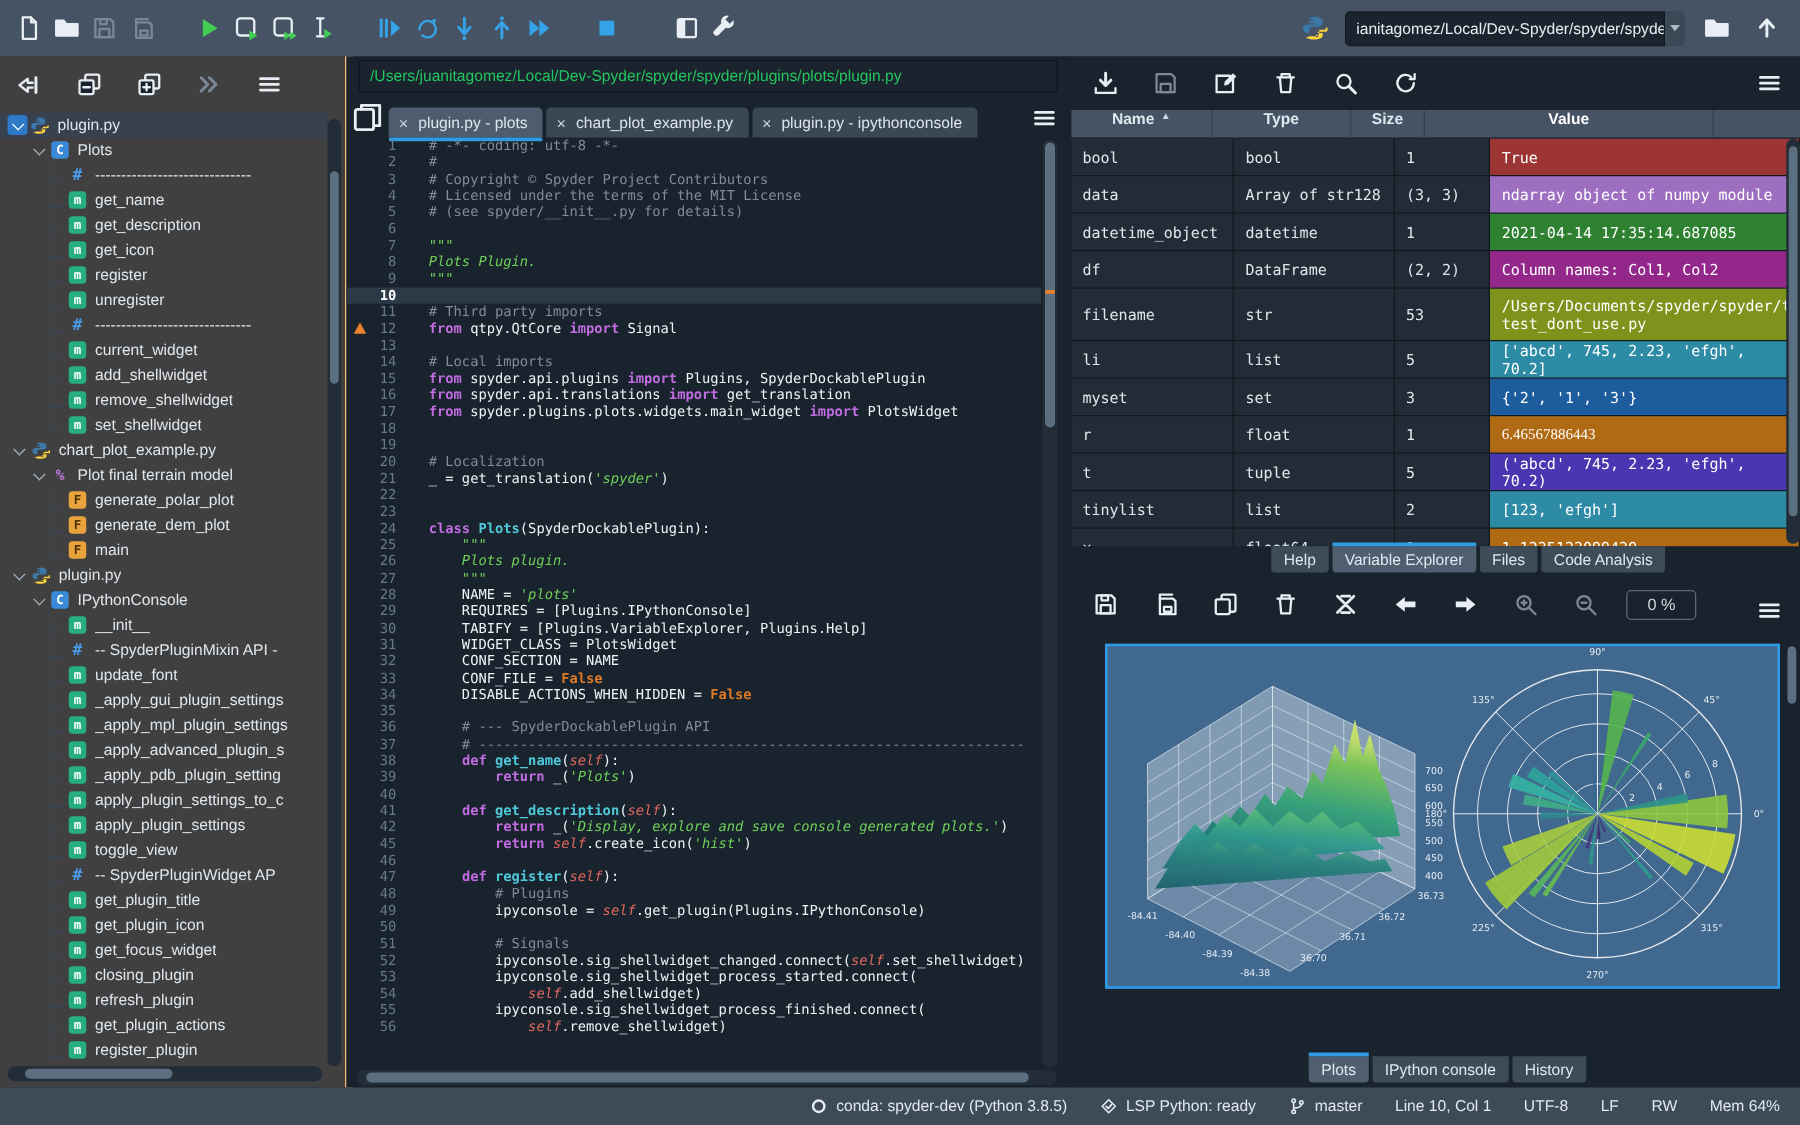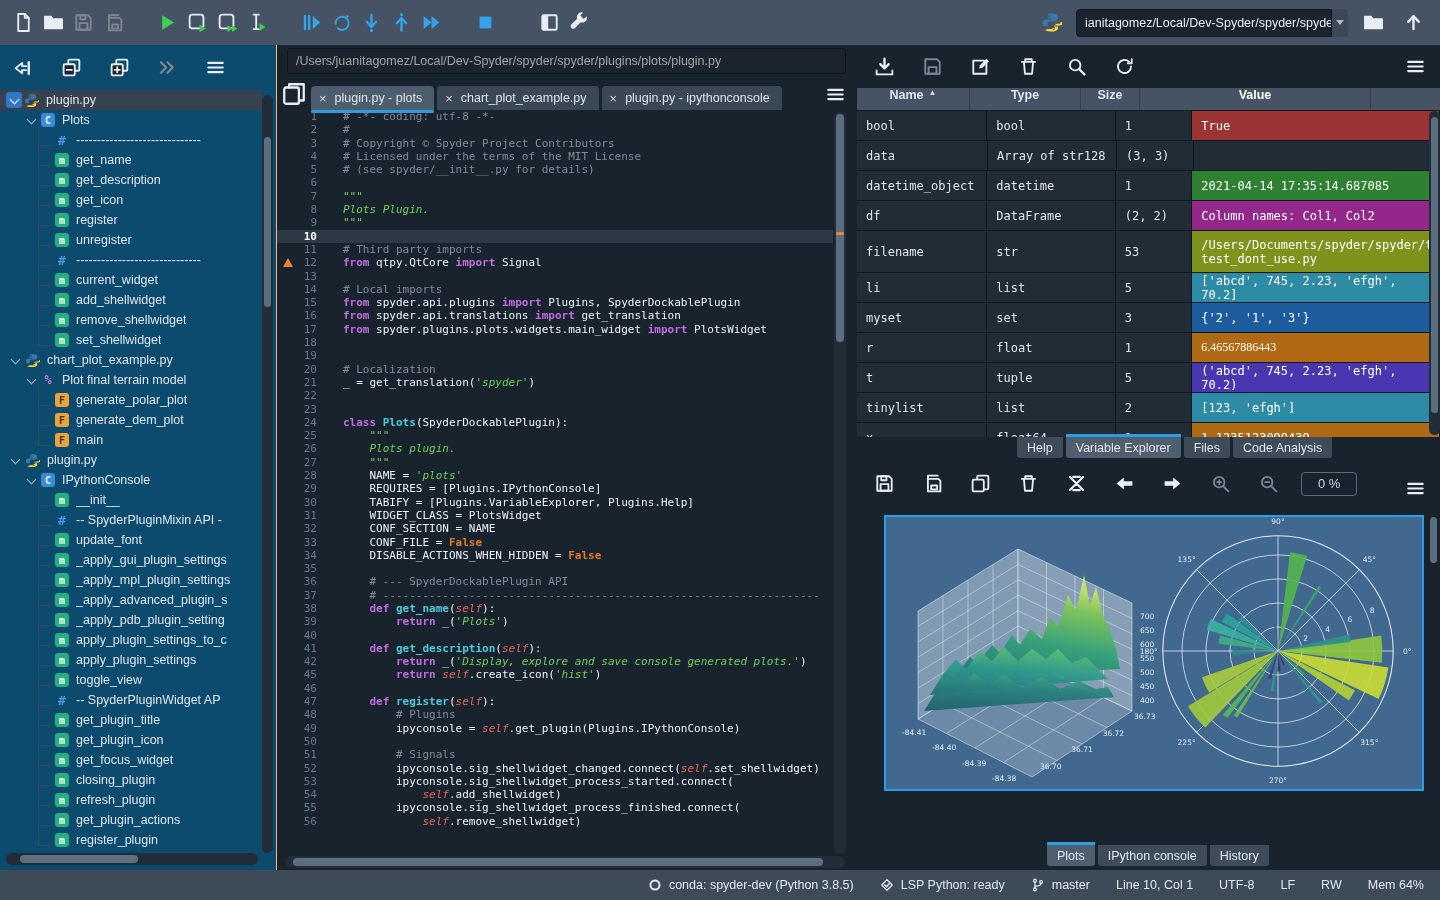--- a/index.html
+++ b/index.html
@@ -10,21 +10,21 @@
   .tb-left{display:flex;align-items:center;height:100%;}
   .icon-btn{width:30px;height:30px;display:flex;align-items:center;justify-content:center;border-radius:4px;flex:0 0 auto;}
   .icon-btn svg{width:21px;height:21px;}
   .sep{width:24px;height:1px;}
   .gap{width:34px;}
   .tb-right{position:absolute;right:0;top:0;height:45px;display:flex;align-items:center;gap:10px;padding-right:12px;}
   .pathbox{width:238px;height:26px;background:#1b242e;border:1px solid #121a22;border-radius:4px 0 0 4px;
            display:flex;align-items:center;padding:0 8px;font-size:12.5px;color:#e6edf3;white-space:nowrap;overflow:hidden;font-family:"Liberation Sans",sans-serif;}
   .caretbox{width:16px;height:28px;background:#3c4856;border-radius:0 4px 4px 0;display:flex;align-items:center;justify-content:center;margin-left:-10px;}
   
-  .outline{position:absolute;left:0;top:45px;width:276px;height:825px;background:#0c4a6e;border-right:6px solid #fdba74;}
+  .outline{position:absolute;left:0;top:45px;width:276px;height:825px;background:#404040;border-right:6px solid #fdba74;}
   .outline-toolbar{height:45px;display:flex;align-items:center;padding-left:8px;}
   .outline-toolbar .icon-btn{margin-right:18px;}
   .tree{position:absolute;left:0;top:45px;width:262px;height:762px;overflow:hidden;font-size:12.5px;}
   .trow{height:20px;display:flex;align-items:center;white-space:nowrap;}
   .trow.sel{background:#37414f;}
   .chev{width:6px;height:6px;border-right:1.6px solid #a8b7c4;border-bottom:1.6px solid #a8b7c4;transform:rotate(45deg);margin:0 6px 2px 6px;flex:0 0 auto;}
   .chevbox{background:#2d79c7;border-radius:3px;width:16px;height:16px;display:flex;align-items:center;justify-content:center;margin-right:2px;}
   .chevbox .chev{margin:0 0 2px 0;border-color:#fff;}
   .badge{width:14px;height:14px;border-radius:3px;color:#fff;font-size:10px;font-weight:bold;
          display:flex;align-items:center;justify-content:center;margin-right:7px;flex:0 0 auto;font-family:"DejaVu Sans Mono",monospace;}
@@ -33,21 +33,21 @@
   .b-cell{background:transparent;color:#c07ae0;font-size:12px;font-weight:bold;}
   .guide{width:12px;height:20px;border-left:1px solid #3a4754;border-bottom:1px solid #3a4754;margin-right:4px;margin-bottom:9px;flex:0 0 auto;}
   .tlabel{overflow:hidden;text-overflow:clip;}
   
   .sbv{position:absolute;background:#222d38;border-radius:6px;}
   .sbthumb{position:absolute;background:#5c6f80;border-radius:5px;}
   
   .editor{position:absolute;left:277px;top:45px;width:579px;height:825px;background:#19232d;}
   .ed-pathbar{height:32px;display:flex;align-items:center;padding:0 10px;}
   .ed-pathbox{flex:1;height:24px;background:#1b242e;border:1px solid #0f161d;border-radius:3px;display:flex;align-items:center;
-              padding:0 8px;font-size:12.5px;color:#a3a3a3;white-space:nowrap;overflow:hidden;}
+              padding:0 8px;font-size:12.5px;color:#22c55e;white-space:nowrap;overflow:hidden;}
   .tabbar{height:33px;display:flex;align-items:flex-end;padding-left:4px;position:relative;}
   .tabswitch{width:26px;height:26px;display:flex;align-items:center;justify-content:center;margin:0 4px 3px 0;}
   .etab{height:24px;display:flex;align-items:center;background:#3a4755;border-radius:4px 4px 0 0;margin-right:3px;
         padding:0 12px 0 8px;font-size:12.5px;color:#dde5ec;position:relative;}
   .etab .x{margin-right:8px;color:#cfd8e0;font-size:13px;}
   .etab.active{background:#4d5d6e;}
   .etab.active::after{content:"";position:absolute;left:0;right:0;bottom:-3px;height:3px;background:#2f9be3;border-radius:2px;}
   .code{position:absolute;left:0;top:65px;width:556px;height:746px;overflow:hidden;
         font-family:"DejaVu Sans Mono",monospace;font-size:11px;line-height:13.3px;}
   .cline{height:13.3px;white-space:pre;position:relative;display:flex;}
@@ -627,20 +627,21 @@
         <div class="vrow" style="height: 29px;">
           <div class="vcell c-name">bool</div>
           <div class="vcell c-type">bool</div>
           <div class="vcell c-size">1</div>
           <div class="vcell c-value" style="background: rgb(157, 52, 52);">True</div>
         </div>
         <div class="vrow" style="height: 29px;">
           <div class="vcell c-name">data</div>
           <div class="vcell c-type">Array of str128</div>
           <div class="vcell c-size">(3, 3)</div>
+          <div class="vcell c-value" style="background: rgb(158, 111, 192);">ndarray object of numpy module</div>
         </div>
         <div class="vrow" style="height: 29px;">
           <div class="vcell c-name">datetime_object</div>
           <div class="vcell c-type">datetime</div>
           <div class="vcell c-size">1</div>
           <div class="vcell c-value" style="background: rgb(47, 129, 50);">2021-04-14 17:35:14.687085</div>
         </div>
         <div class="vrow" style="height: 29px;">
           <div class="vcell c-name">df</div>
           <div class="vcell c-type">DataFrame</div>

